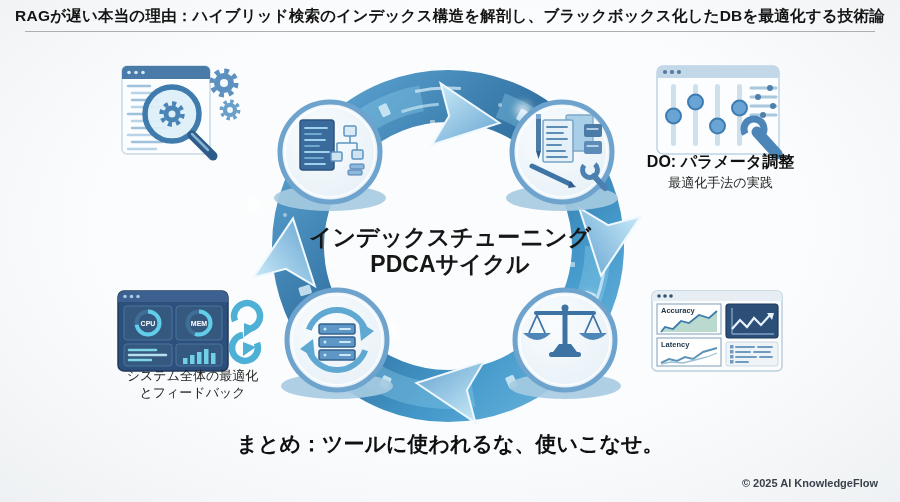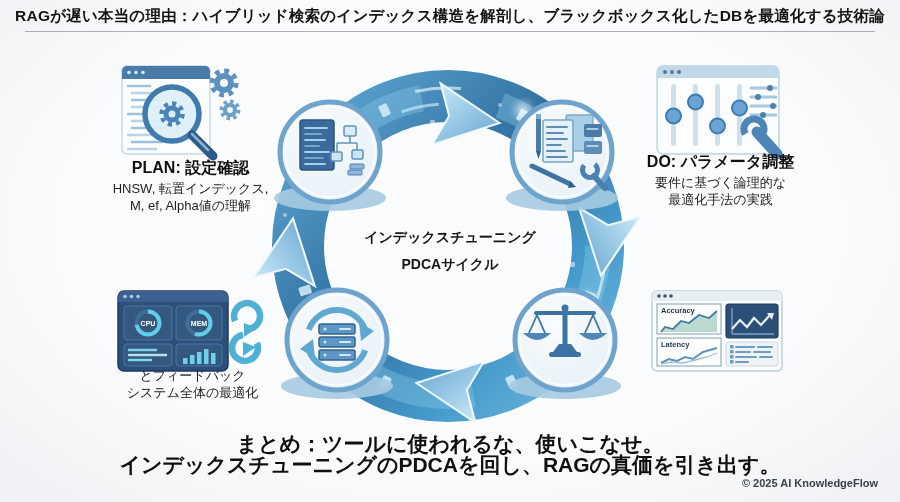--- a/index.html
+++ b/index.html
@@ -13,21 +13,21 @@
     position:absolute;top:6px;left:0;width:900px;text-align:center;
     font-size:15.5px;font-weight:700;color:#141414;letter-spacing:.2px;
   }
   .title-rule{position:absolute;top:31px;left:25px;width:850px;height:1px;background:#a9afb5;}
   .diagram{position:absolute;top:0;left:0;}
   .qblock{position:absolute;text-align:center;line-height:17px;}
   .qhead{font-size:16px;font-weight:700;color:#101010;margin-bottom:3px;line-height:19px;}
   .qline{font-size:13px;color:#1e1e1e;}
   .center-label{
     position:absolute;left:290px;top:224px;width:320px;text-align:center;
-    font-size:14px;font-weight:700;color:#161616;line-height:27px;
+    font-size:23px;font-weight:700;color:#161616;line-height:27px;
   }
   .summary{
     position:absolute;left:0;top:433px;width:900px;text-align:center;
     font-size:21px;font-weight:700;color:#101010;line-height:21px;
   }
   .copyright{
     position:absolute;right:22px;top:477px;font-size:11px;color:#39424c;font-weight:700;
   }
   .icon-tile{position:absolute;}
 </style>
@@ -367,43 +367,36 @@
       <line x1="86" y1="73" x2="98" y2="73"></line>
     </g>
     <g fill="#6f9cc0">
       <rect x="80" y="56" width="3.5" height="3.5"></rect>
         <rect x="80" y="61" width="3.5" height="3.5"></rect>
       <rect x="80" y="66" width="3.5" height="3.5"></rect>
         <rect x="80" y="71" width="3.5" height="3.5"></rect>
     </g>
   </svg>
 
-  <div class="qblock" style="left:88px;top:158px;width:205px;">
-    <div class="qhead">PLAN: 設定確認</div>
-    <div class="qline">HNSW, 転置インデックス,</div>
-    <div class="qline">M, ef, Alpha値の理解</div>
-  </div>
 
   <div class="qblock" style="left:618px;top:152px;width:205px;">
     <div class="qhead">DO: パラメータ調整</div>
-    <div class="qline">要件に基づく論理的な</div>
     <div class="qline">最適化手法の実践</div>
   </div>
 
   <div class="qblock" style="left:90px;top:367px;width:205px;">
+    <div class="qline">システム全体の最適化</div>
     <div class="qline">とフィードバック</div>
-    <div class="qline">システム全体の最適化</div>
   </div>
 
 
   <div class="center-label">
     <div>インデックスチューニング</div>
     <div>PDCAサイクル</div>
   </div>
 
   <div class="summary">
     <div>まとめ：ツールに使われるな、使いこなせ。</div>
-    <div>インデックスチューニングのPDCAを回し、RAGの真価を引き出す。</div>
   </div>
 
   <div class="copyright">© 2025 AI KnowledgeFlow</div>
 
 </div>
 
 </body></html>

